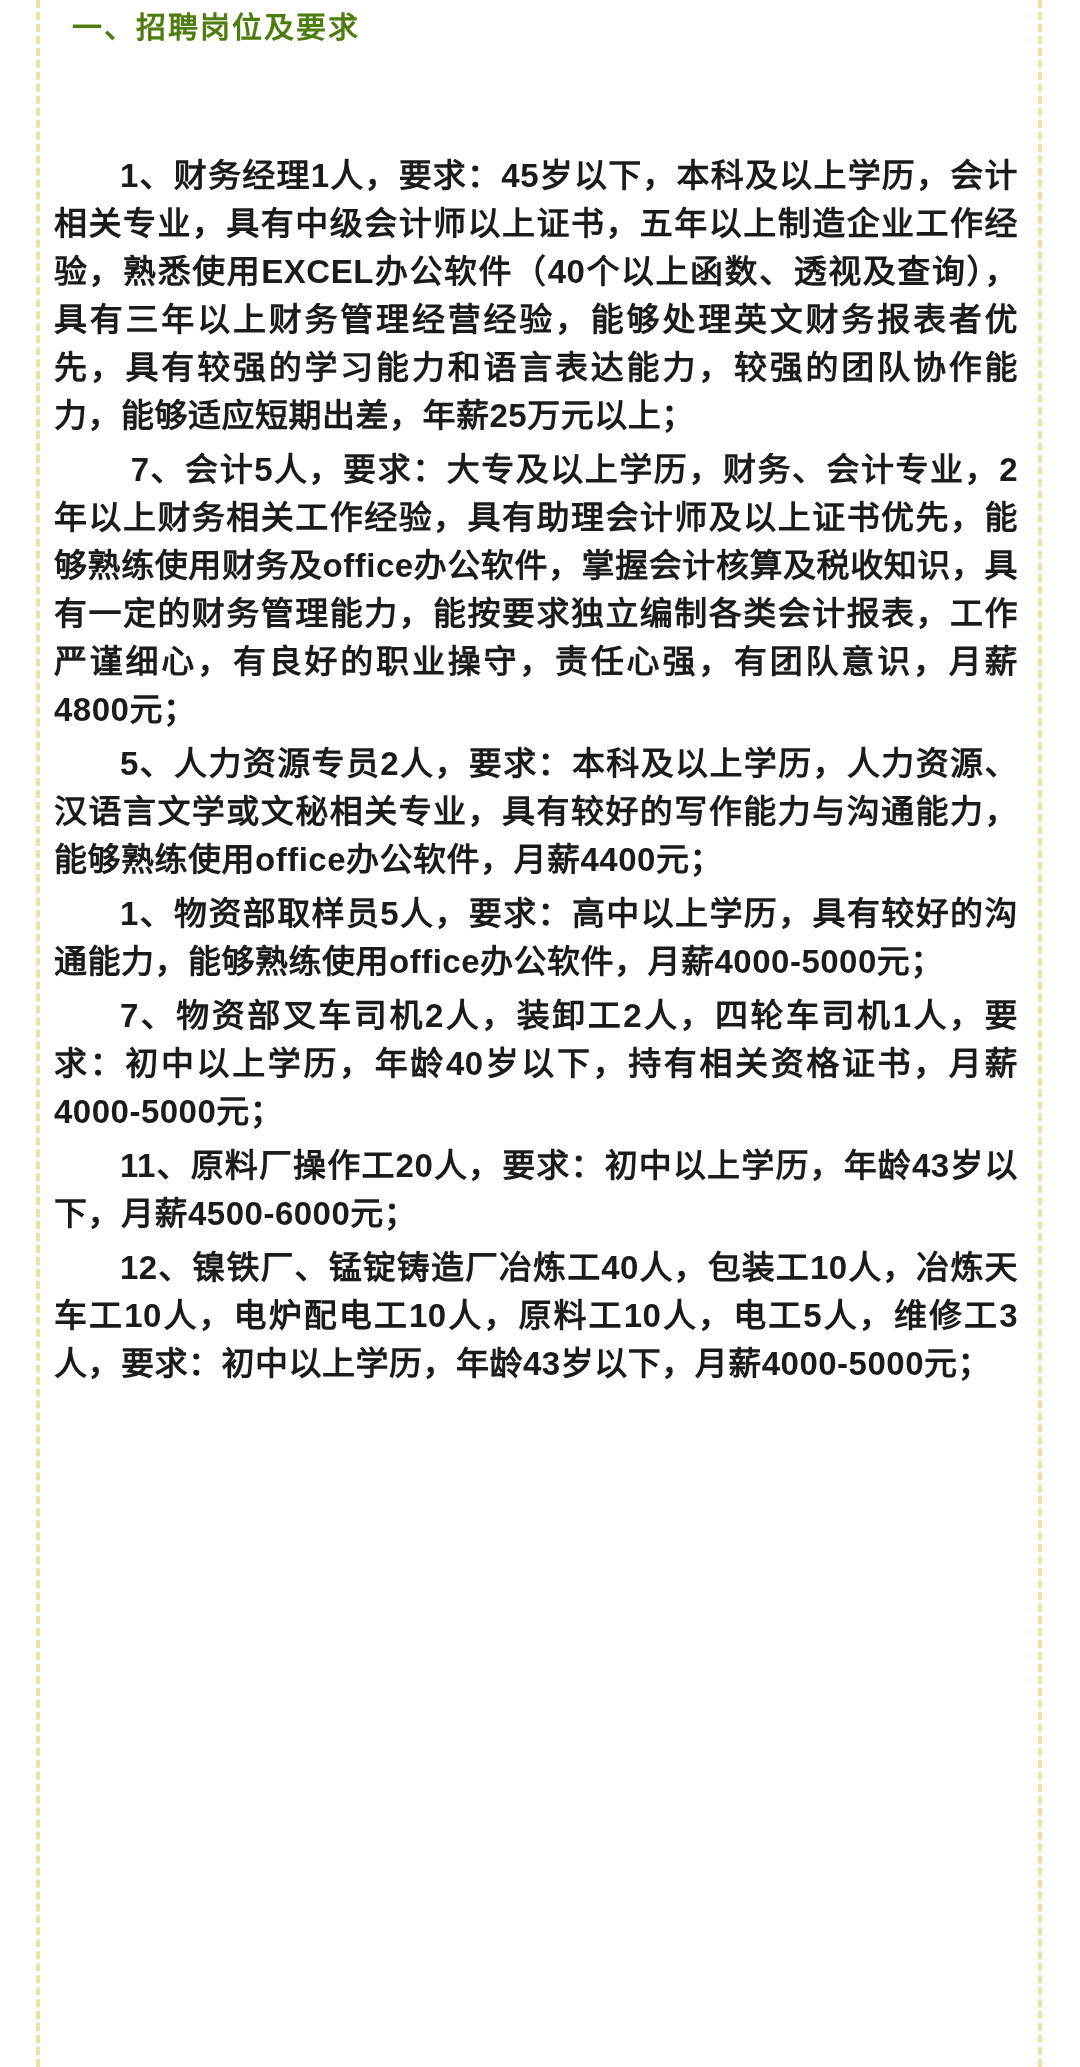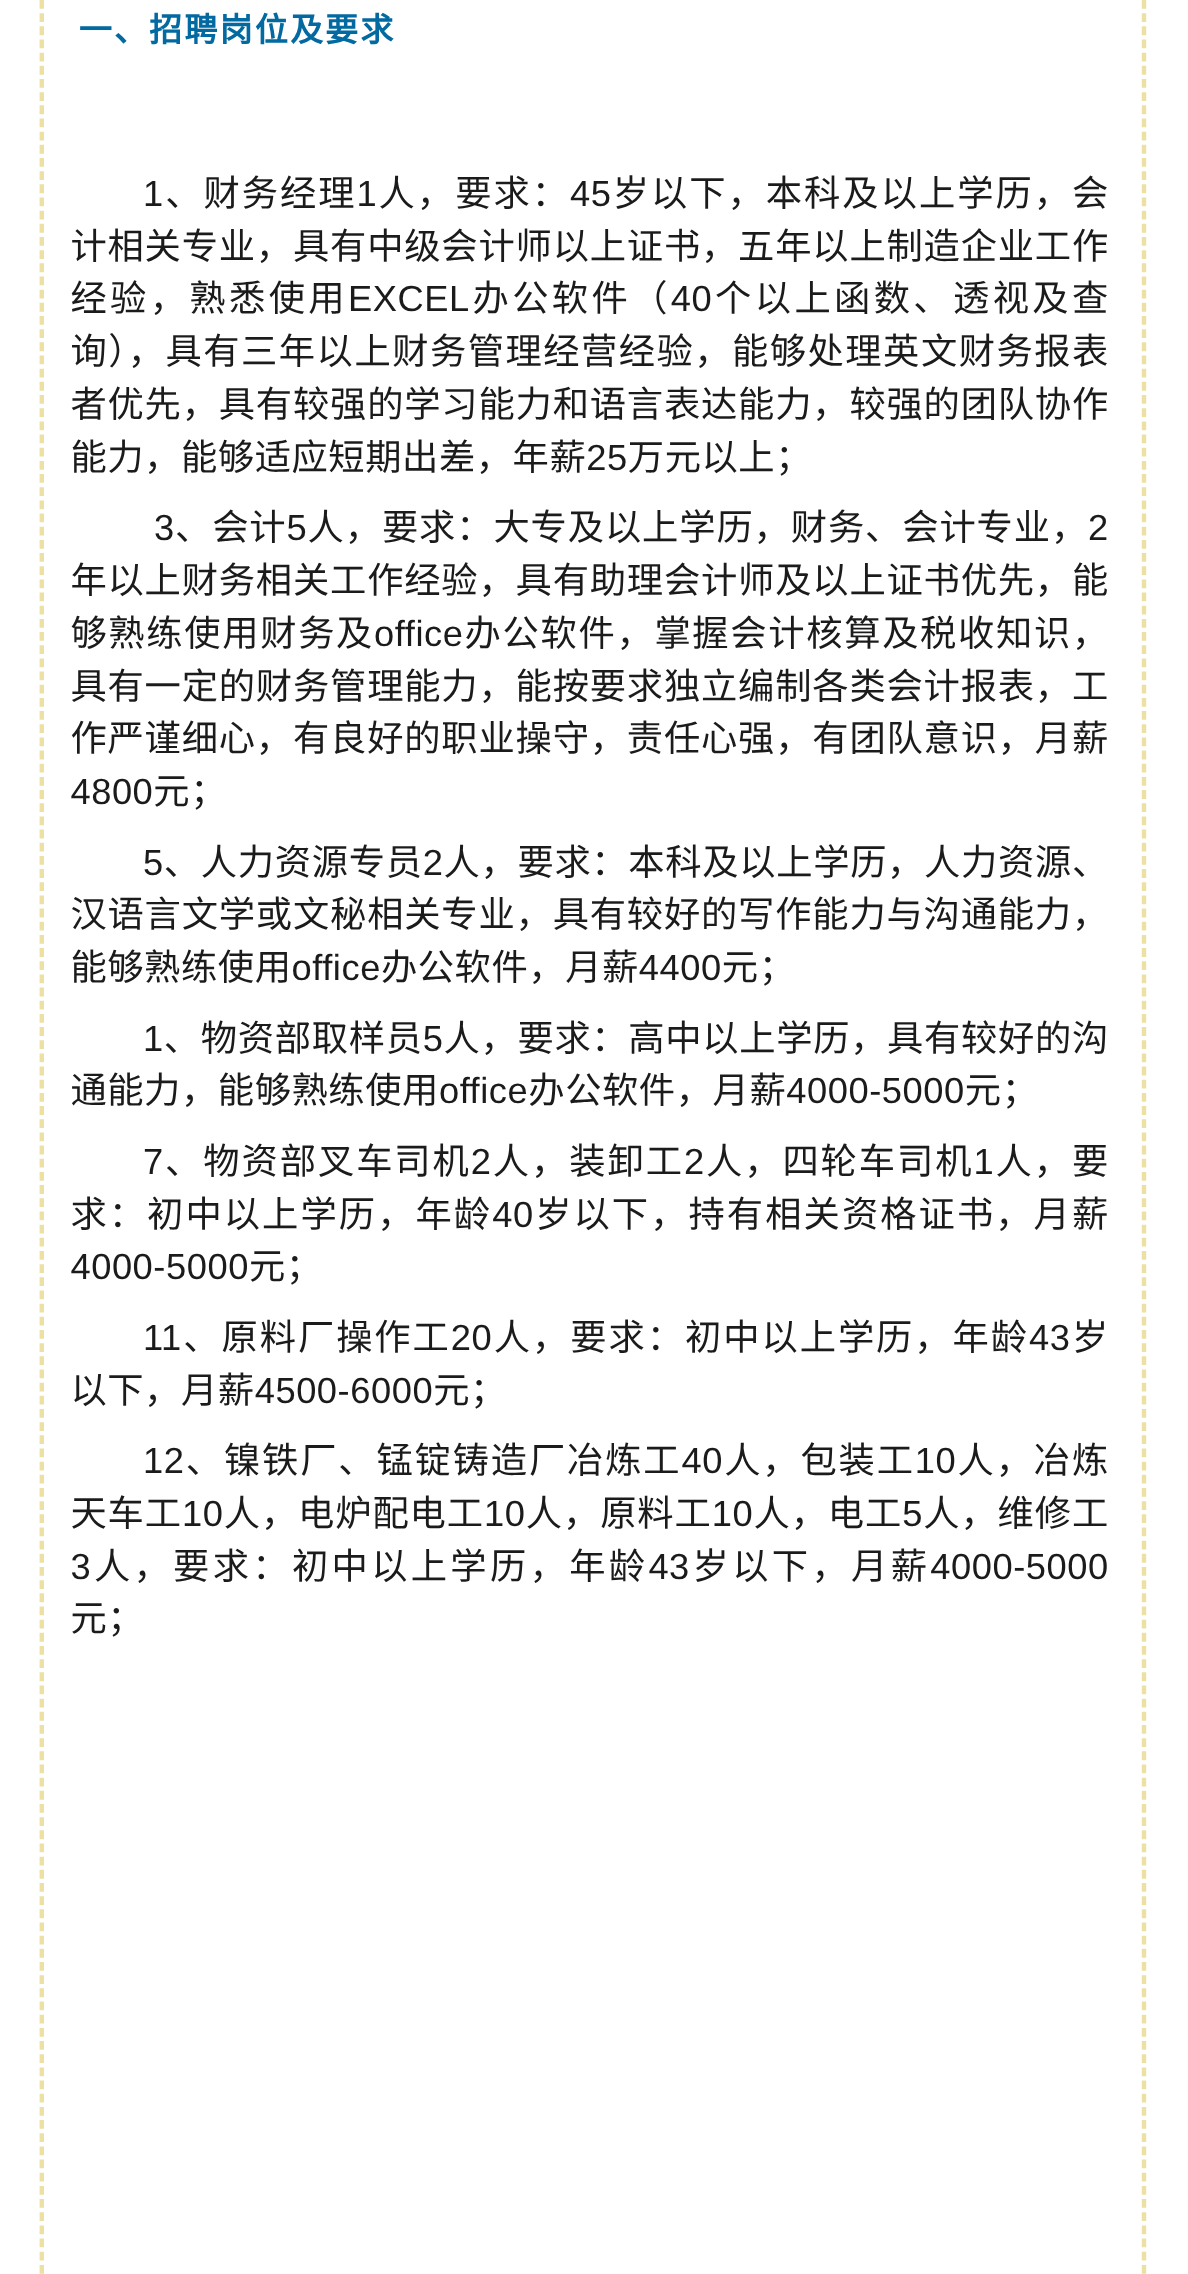--- a/index.html
+++ b/index.html
@@ -37,39 +37,40 @@
     letter-spacing: 2px;
     line-height: 40px;
   }
   .jobs {
     margin-top: 104px;
     font-size: 33px;
     line-height: 48px;
     letter-spacing: 0.5px;
   }
   .job {
-    margin: 16px;
+    margin: 6px;
     padding: 0;
     text-indent: 2em;
     white-space: pre-wrap;
     text-align: justify;
     text-justify: inter-ideograph;
+    font-weight: bold;
   }
 </style>
 </head>
 <body style="background: rgb(255, 255, 255);">
 
 <div class="dashed-border left" style="border-left-color: rgb(236, 225, 162);"></div>
 <div class="dashed-border right" style="border-left-color: rgb(236, 225, 162);"></div>
 
 <div class="content">
-  <h2 class="section-title" style="color: #0369a1;">一、招聘岗位及要求</h2>
+  <h2 class="section-title" style="color: #4d7c0f;">一、招聘岗位及要求</h2>
 
   <div class="jobs" style="color: rgb(27, 27, 27);">
       <p class="job">1、财务经理1人，要求：45岁以下，本科及以上学历，会计相关专业，具有中级会计师以上证书，五年以上制造企业工作经验，熟悉使用EXCEL办公软件（40个以上函数、透视及查询），具有三年以上财务管理经营经验，能够处理英文财务报表者优先，具有较强的学习能力和语言表达能力，较强的团队协作能力，能够适应短期出差，年薪25万元以上；</p>
-      <p class="job"> 3、会计5人，要求：大专及以上学历，财务、会计专业，2年以上财务相关工作经验，具有助理会计师及以上证书优先，能够熟练使用财务及office办公软件，掌握会计核算及税收知识，具有一定的财务管理能力，能按要求独立编制各类会计报表，工作严谨细心，有良好的职业操守，责任心强，有团队意识，月薪4800元；</p>
+      <p class="job"> 7、会计5人，要求：大专及以上学历，财务、会计专业，2年以上财务相关工作经验，具有助理会计师及以上证书优先，能够熟练使用财务及office办公软件，掌握会计核算及税收知识，具有一定的财务管理能力，能按要求独立编制各类会计报表，工作严谨细心，有良好的职业操守，责任心强，有团队意识，月薪4800元；</p>
       <p class="job">5、人力资源专员2人，要求：本科及以上学历，人力资源、汉语言文学或文秘相关专业，具有较好的写作能力与沟通能力，能够熟练使用office办公软件，月薪4400元；</p>
       <p class="job">1、物资部取样员5人，要求：高中以上学历，具有较好的沟通能力，能够熟练使用office办公软件，月薪4000-5000元；</p>
       <p class="job">7、物资部叉车司机2人，装卸工2人，四轮车司机1人，要求：初中以上学历，年龄40岁以下，持有相关资格证书，月薪4000-5000元；</p>
       <p class="job">11、原料厂操作工20人，要求：初中以上学历，年龄43岁以下，月薪4500-6000元；</p>
       <p class="job">12、镍铁厂、锰锭铸造厂冶炼工40人，包装工10人，冶炼天车工10人，电炉配电工10人，原料工10人，电工5人，维修工3人，要求：初中以上学历，年龄43岁以下，月薪4000-5000元；</p>
     </div>
 </div>
 
 </body></html>

